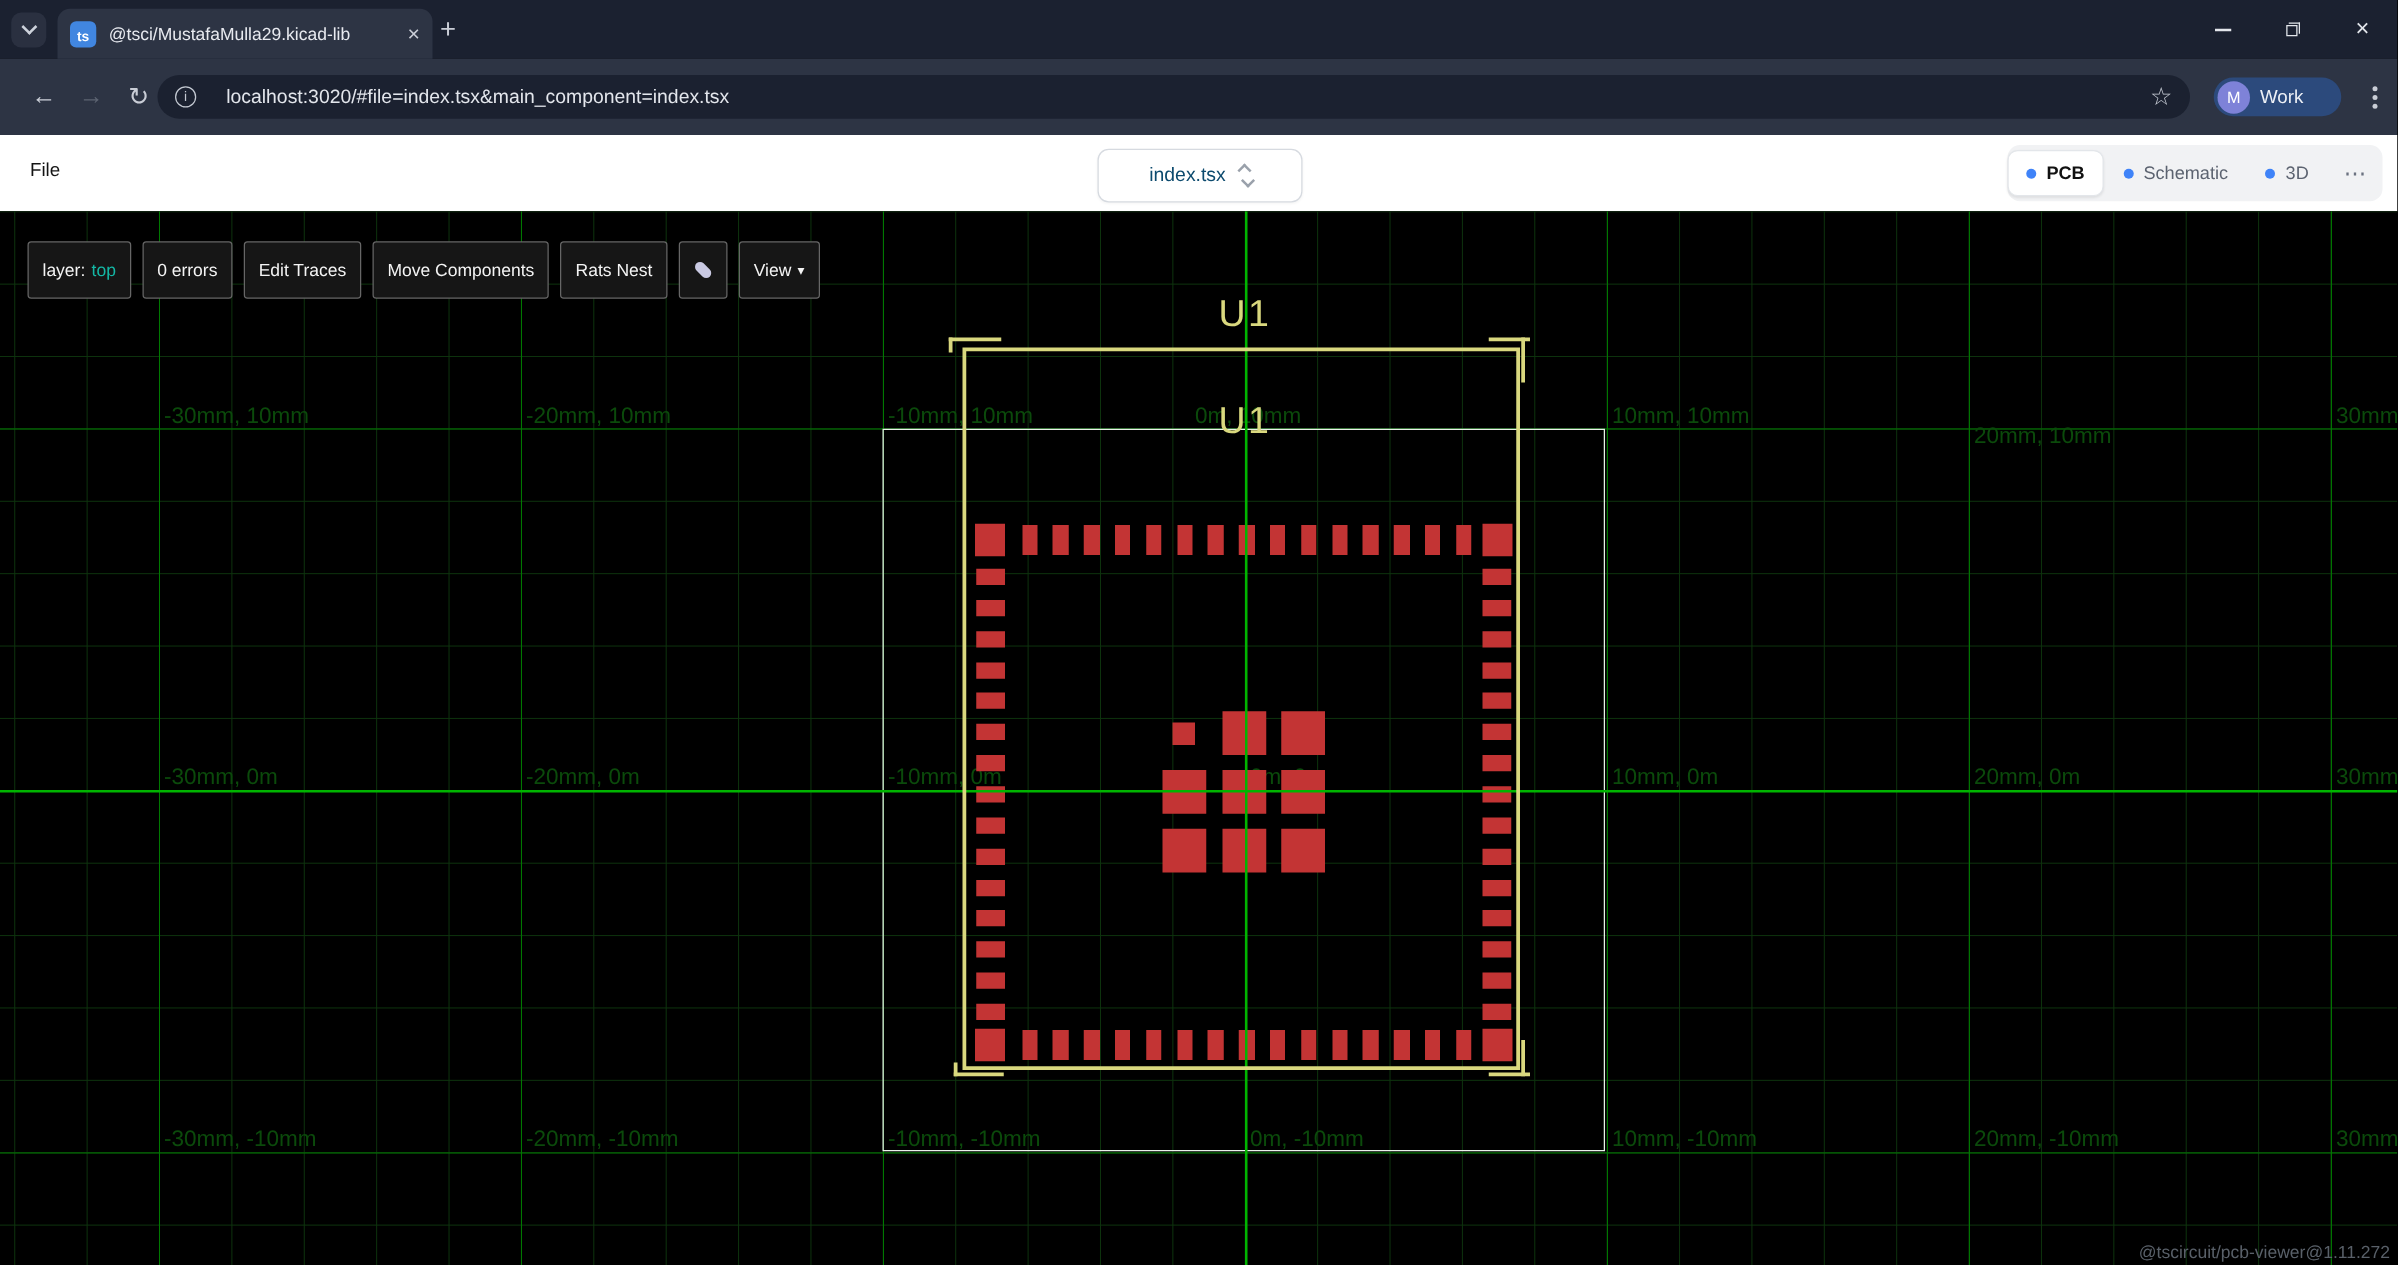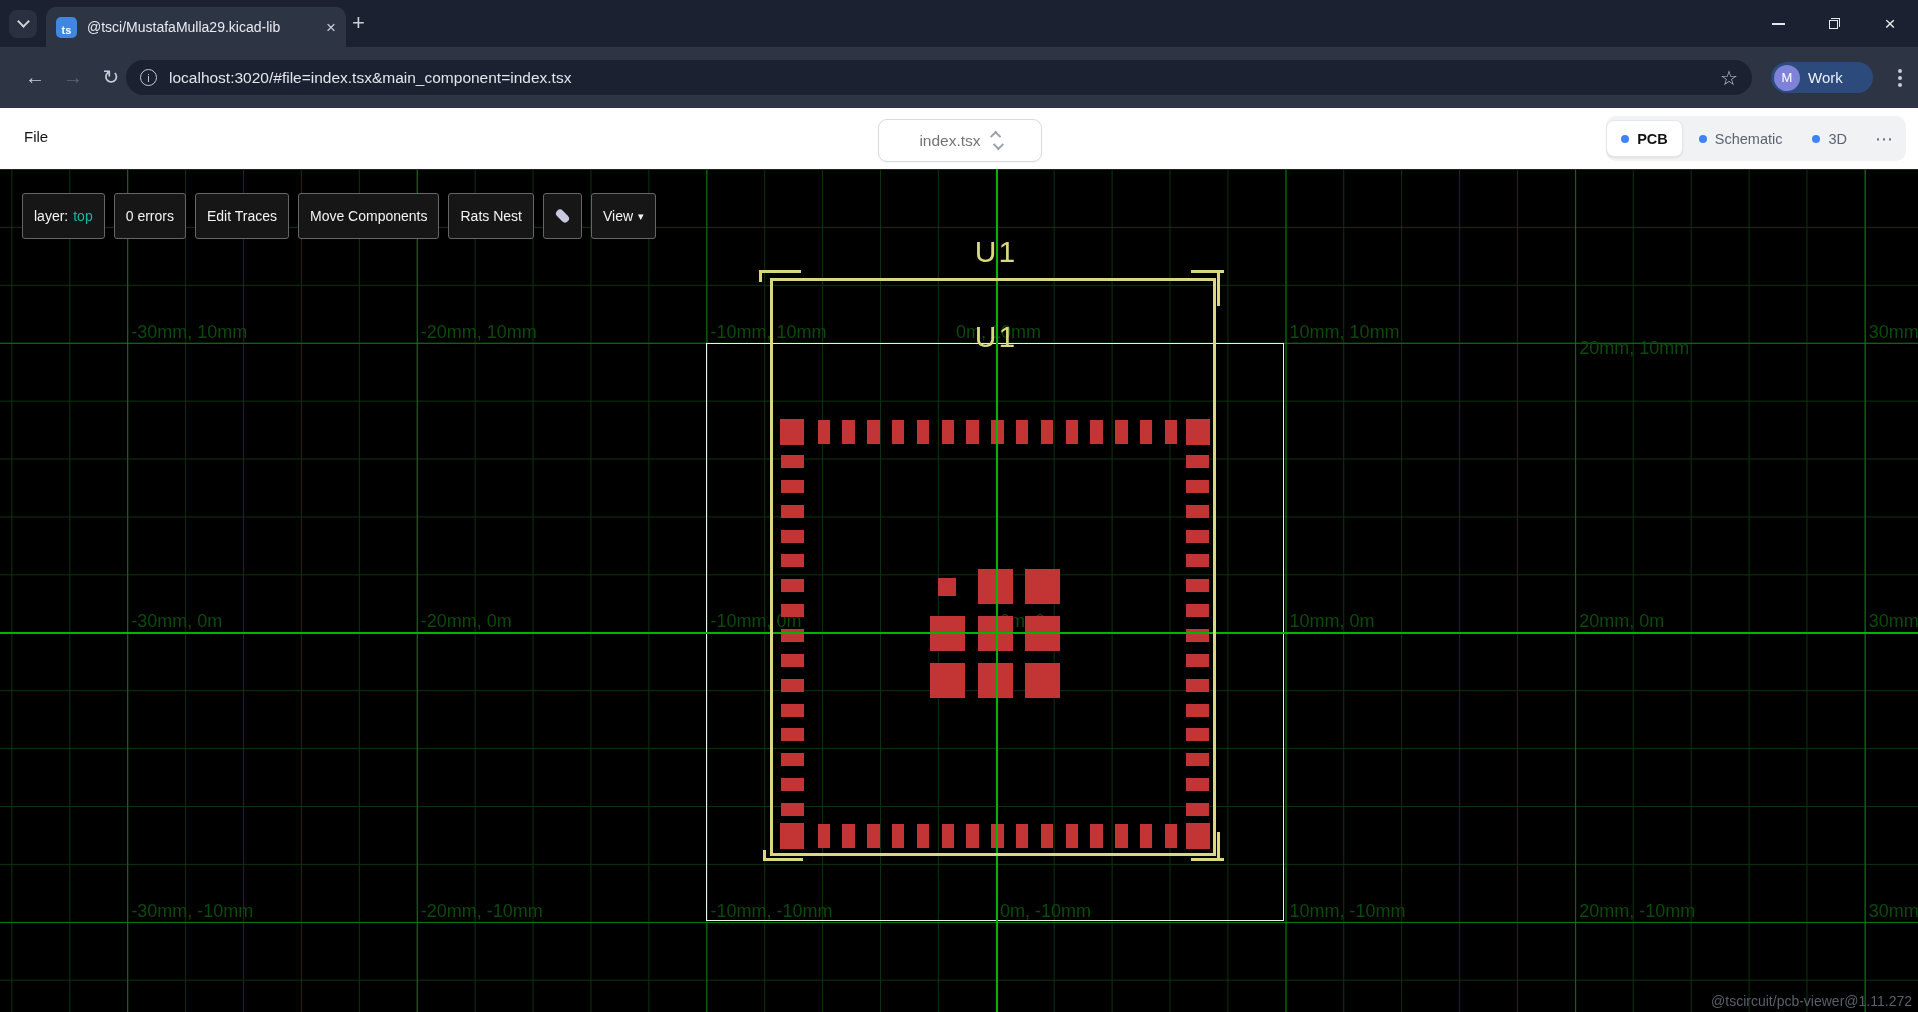--- a/index.html
+++ b/index.html
@@ -33,37 +33,37 @@
   
   .toolbar { position:absolute; top:47px; left:0; right:0; height:61px; background:#2d3444; }
   .navbtn { position:absolute; top:15px; width:30px; height:30px; display:flex; align-items:center;
             justify-content:center; font-size:20px; color:#c9cdd6; }
   .navbtn.disabled { color:#5d6472; }
   .omnibox { position:absolute; left:126px; top:13px; width:1626px; height:35px; border-radius:18px;
              background:#1b2130; display:flex; align-items:center; padding:0 14px; }
   .info-icon { width:17px; height:17px; border:1.6px solid #c4c9d2; border-radius:50%; color:#c4c9d2;
                font-size:11px; display:flex; align-items:center; justify-content:center;
                font-style:normal; margin-right:12px; flex:0 0 auto; }
-  .url { color:#e3e6ec; font-size:15.5px; white-space:nowrap; flex:1 1 auto; overflow:hidden; }
+  .url { color:#e3e6ec; font-size:15.5px; white-space:nowrap; flex:1 1 auto; overflow:hidden;margin-left:12px; }
   .star-icon { color:#c4c9d2; font-size:20px; margin-left:10px; flex:0 0 auto; }
   .profile-chip { position:absolute; right:45px; top:15px; height:31px; min-width:102px; border-radius:16px;
                   background:#2c4a7c; display:flex; align-items:center; padding:0 14px 0 3px; }
   .avatar { width:26px; height:26px; border-radius:50%; background:#7e82d8; color:#fff; font-size:13px;
             display:flex; align-items:center; justify-content:center; margin-right:8px; }
   .profile-name { color:#edf0f6; font-size:15px; }
   .kebab { position:absolute; right:16px; top:22px; display:flex; flex-direction:column; gap:3px; }
   .kebab i { width:4px; height:4px; border-radius:50%; background:#c9cdd6; }
 
   
   .appheader { position:absolute; top:108px; left:0; right:0; height:61px; background:#fff; }
   .file-menu { position:absolute; left:24px; top:20px; font-size:15px; color:#141414; }
   .file-select { position:absolute; left:878px; top:11px; width:164px; height:43px; background:#fff;
                  border:1px solid #d6dae0; border-radius:9px; display:flex; align-items:center;
                  justify-content:center; gap:12px; box-shadow:0 1px 2px rgba(0,0,0,0.04); }
-  .file-select-label { font-size:15.5px; color:#737373; }
+  .file-select-label { font-size:15.5px; color:#0c4a6e; }
   .updown { display:flex; flex-direction:column; gap:3px; }
   .updown i { width:8px; height:8px; border-left:2px solid #9aa1ab; border-top:2px solid #9aa1ab; display:block; }
   .updown i.up { transform:rotate(45deg) translateY(2px); }
   .updown i.down { transform:rotate(225deg) translateY(2px); }
   .view-toggle { position:absolute; right:12px; top:8px; height:45px; background:#f1f2f4; border-radius:10px;
                  display:flex; align-items:center; padding:0; gap:2px; }
   .seg { display:flex; align-items:center; gap:8px; padding:0 14px; height:37px; border-radius:8px;
          font-size:14.5px; color:#5c6370; }
   .seg .dot { width:8px; height:8px; border-radius:50%; background:#3f83f8; }
   .seg.active { background:#fff; border:1px solid #e3e6ea; color:#111; font-weight:bold;

